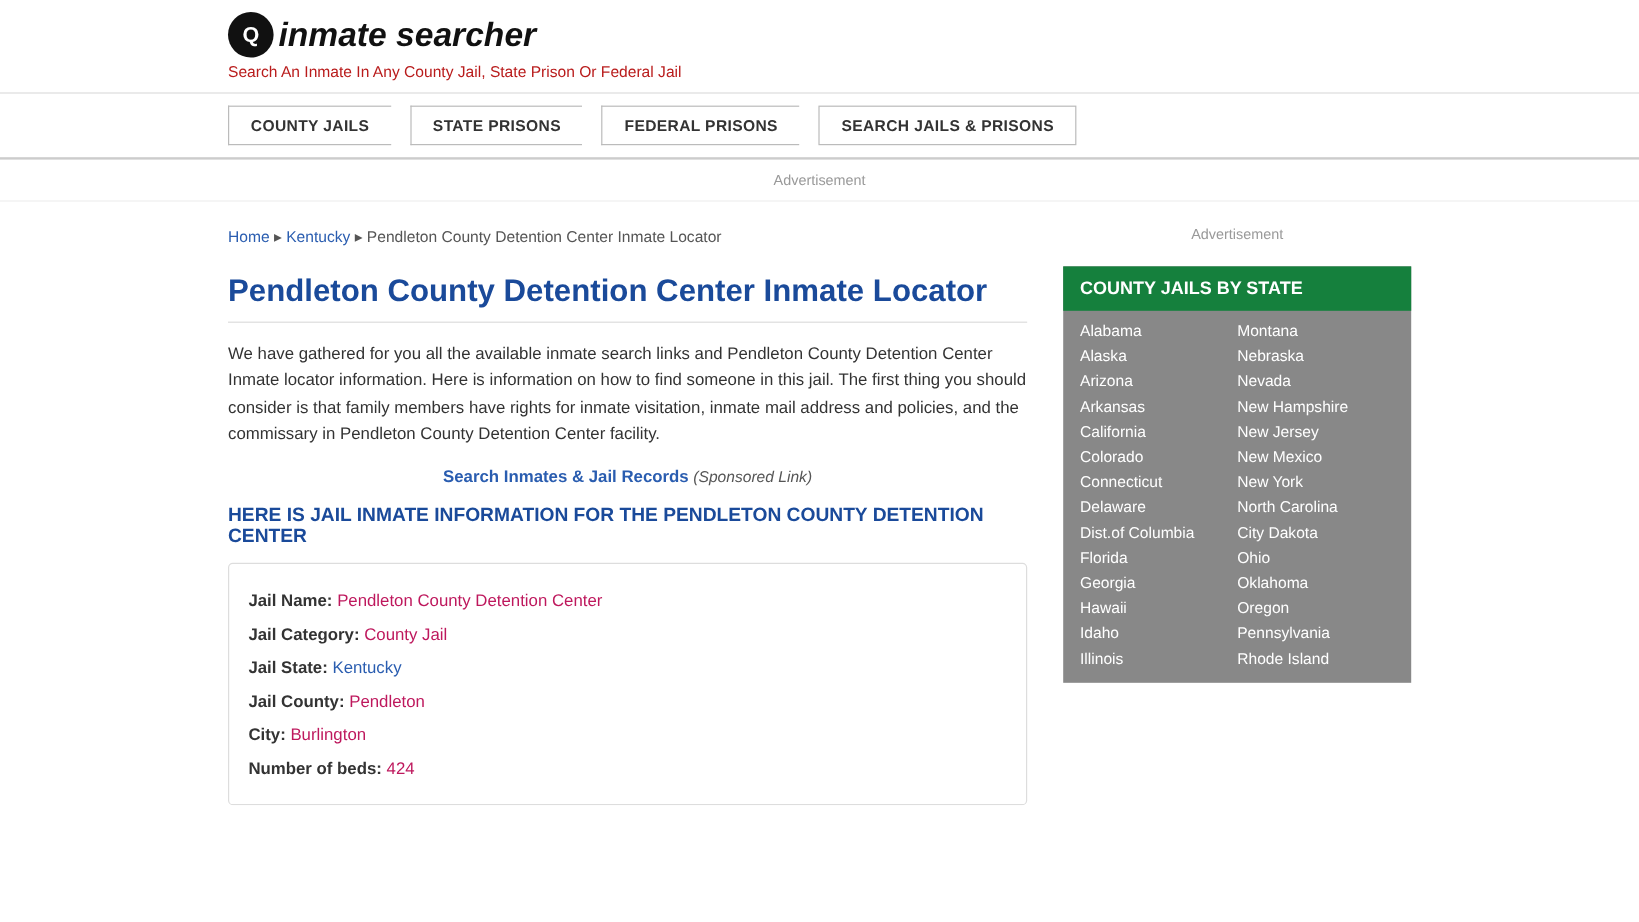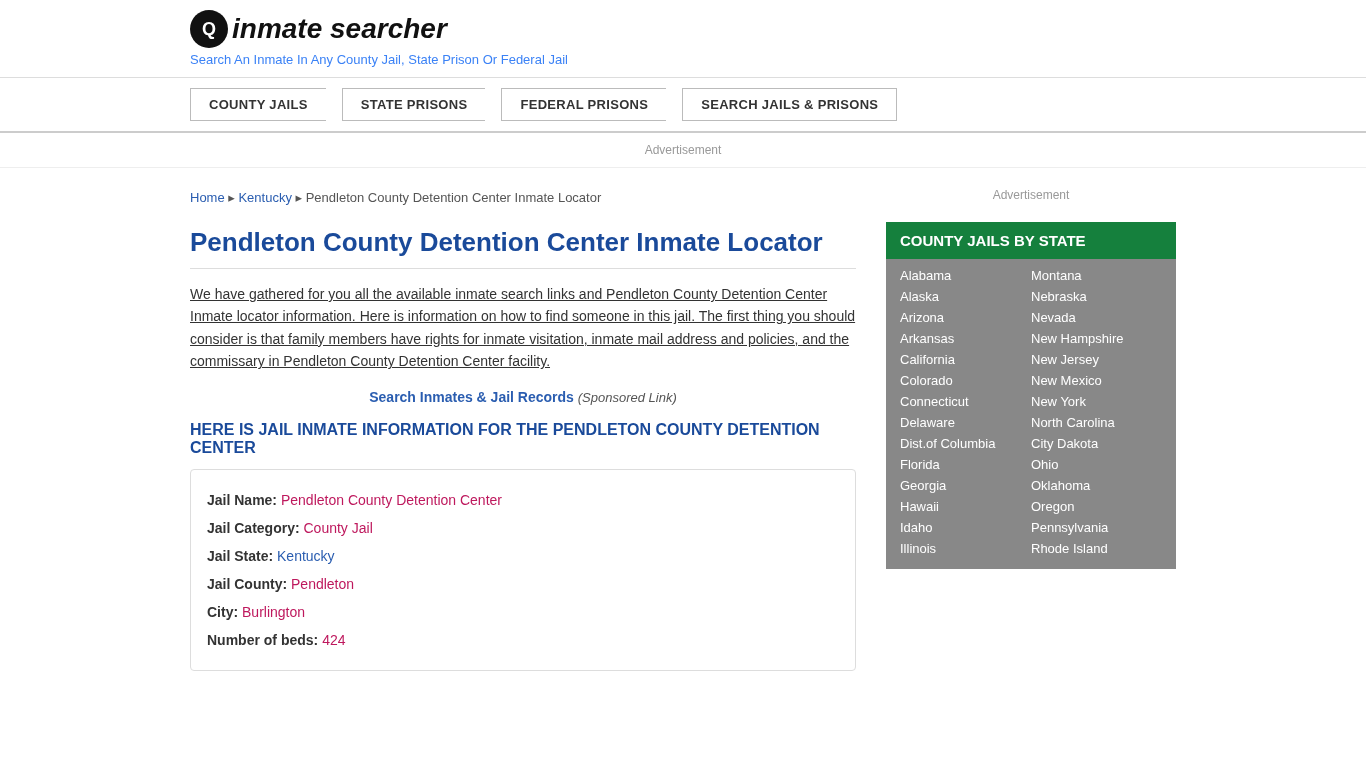--- a/index.html
+++ b/index.html
@@ -6,21 +6,21 @@
     body { font-family: Arial, sans-serif; font-size: 14px; color: #333; background: #fff; }
     
     
     #header { padding: 10px 190px; border-bottom: 1px solid #ddd; }
     #logo-area { display: flex; align-items: center; gap: 4px; }
     #logo-icon { 
       width: 38px; height: 38px; border-radius: 50%; background: #111; 
       display: flex; align-items: center; justify-content: center; 
       color: #fff; font-size: 18px; font-weight: bold; flex-shrink: 0;
     }
-    #tagline { font-size: 13px; color: #3b82f6; margin-top: 4px; }
+    #tagline { font-size: 13px; color: #b91c1c; margin-top: 4px; }
 
     
     #nav { padding: 10px 190px; border-bottom: 2px solid #ccc; display: flex; gap: 16px; }
     .nav-btn {
       padding: 8px 18px; border: 1px solid #bbb; background: #fff;
       font-size: 13px; font-weight: bold; color: #333; cursor: pointer;
       text-transform: uppercase; letter-spacing: 0.3px;
     }
     .nav-btn:not(:last-child) { border-right: none; }
 
@@ -34,21 +34,21 @@
 
     
     #breadcrumb { padding: 12px 0; font-size: 13px; }
     #breadcrumb a { color: #2a5db0; text-decoration: none; margin-top: 28px; }
     #breadcrumb span { color: #555; }
 
     
     #page-title { font-size: 26px; color: #1a4a9a; font-weight: bold; margin: 10px 0 14px 0; border-bottom: 1px solid #ddd; padding-bottom: 10px; }
 
     
-    #description { font-size: 14px; color: #333; line-height: 1.6; margin-bottom: 16px; text-decoration: underline; }
+    #description { font-size: 14px; color: #333; line-height: 1.6; margin-bottom: 16px; }
 
     
     #search-link { text-align: center; margin: 16px 0; font-size: 14px; }
     #search-link a { color: #2a5db0; font-weight: bold; text-decoration: none; }
     #search-link em { color: #555; font-style: italic; font-size: 13px; }
 
     
     #section-heading { color: #1a4a9a; font-size: 16px; font-weight: bold; text-transform: uppercase; margin: 16px 0 12px 0; }
 
     

